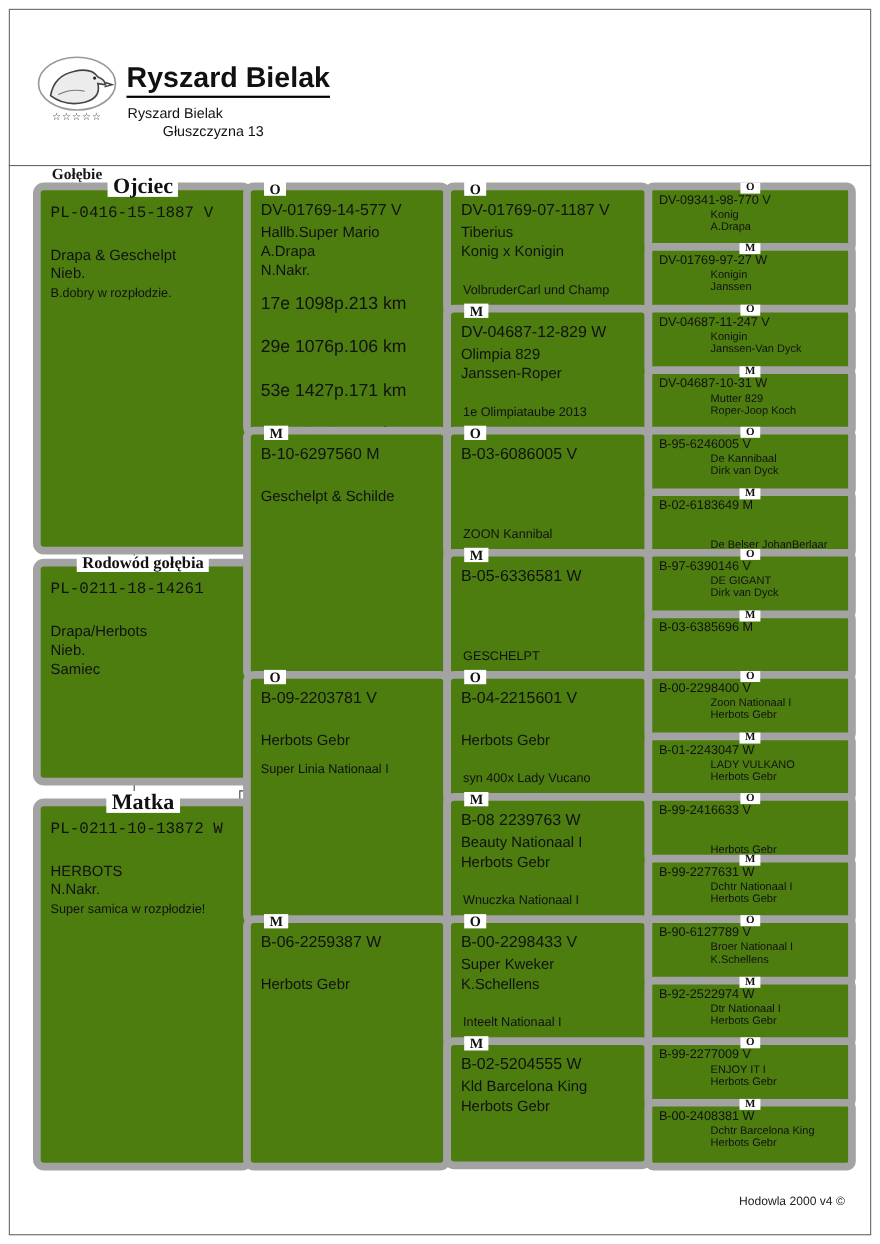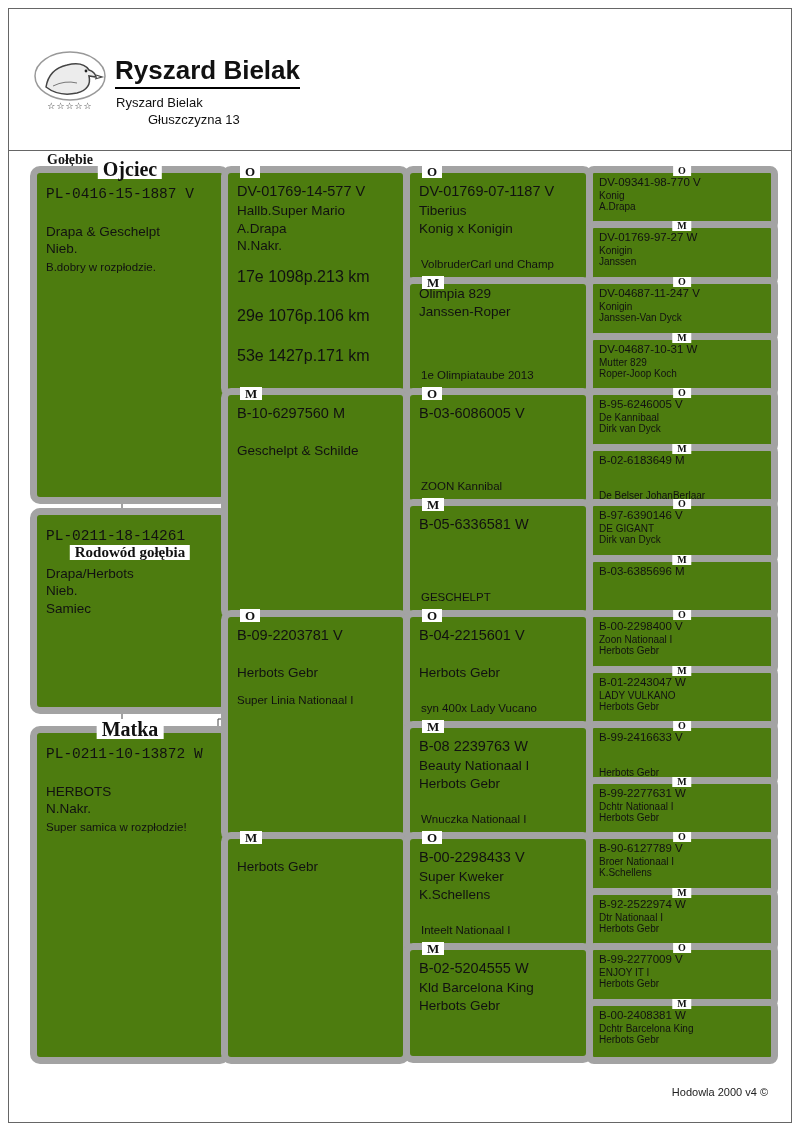--- a/index.html
+++ b/index.html
@@ -24,29 +24,29 @@
   
   .box{position:absolute;background:#4d7c0f;border:7px solid #a3a3a3;border-radius:10px;}
   .g1{left:30px;width:186px;}
   .g2{left:221px;width:175px;height:218px;}
   .g3{left:403px;width:176px;height:106px;}
   .g4{left:586px;width:178px;height:51px;border-radius:8px;}
 
   .legend{position:absolute;background:#fff;font-family:"Liberation Serif", serif;
           font-weight:bold;line-height:1;padding:0 5px;white-space:nowrap;}
   .legend.main{top:-14px;left:50%;transform:translateX(-50%);font-size:20px;}
-  .legend.sub{top:-10px;left:50%;transform:translateX(-50%);font-size:15px;margin-top:40px;}
+  .legend.sub{top:-10px;left:50%;transform:translateX(-50%);font-size:15px;}
   .legend.om{top:-8px;left:12px;font-size:13px;}
   .legend.om4{top:-7px;left:50%;transform:translateX(-50%);font-size:10px;}
 
   .ring{font-size:14.5px;line-height:1.3;padding:9px 9px 0 9px;white-space:nowrap;}
   .g1 .ring{padding-top:12px;font-family:Liberation Mono, monospace;}
   .g4 .ring{font-size:11.5px;line-height:1.15;padding:3px 6px 0 6px;}
   .body{font-size:13.5px;line-height:1.32;padding:1px 9px 0 9px;white-space:pre-line;}
-  .g4 .body{font-size:10px;line-height:1.1;padding:1px 6px 0 6px;}
+  .g4 .body{font-size:10px;line-height:1.1;padding:1px 6px 0 6px;margin-left:47px;}
   .note{font-size:11.5px;line-height:1.3;padding:0 9px;}
   .note-tight{margin-top:2px;}
   .note-flow{margin-top:12px;}
   .g3 .note{position:absolute;left:2px;right:0;bottom:7px;}
   .results{font-size:16px;line-height:2.45;padding:2px 9px 0 9px;white-space:pre-line;}
 
   .connectors{position:absolute;left:0;top:0;pointer-events:none;}
 </style>
 </head>
 <body>
@@ -135,33 +135,35 @@
 </div>
 <div class="box g2" style="top:610px">
   <div class="legend om">O</div>
   <div class="ring">B-09-2203781 V</div>
   <div class="body">
 Herbots Gebr</div>
   <div class="note note-flow">Super Linia Nationaal I</div>
 </div>
 <div class="box g2" style="top:832px">
   <div class="legend om">M</div>
+  <div class="ring">B-06-2259387 W</div>
   <div class="body">
 Herbots Gebr</div>
 </div>
 
 <div class="box g3" style="top:166px">
   <div class="legend om">O</div>
   <div class="ring">DV-01769-07-1187 V</div>
   <div class="body">Tiberius
 Konig x Konigin</div>
   <div class="note">VolbruderCarl und Champ</div>
 </div>
 <div class="box g3" style="top:277px">
   <div class="legend om">M</div>
+  <div class="ring">DV-04687-12-829 W</div>
   <div class="body">Olimpia 829
 Janssen-Roper</div>
   <div class="note">1e Olimpiataube 2013</div>
 </div>
 <div class="box g3" style="top:388px">
   <div class="legend om">O</div>
   <div class="ring">B-03-6086005 V</div>
   <div class="body"></div>
   <div class="note">ZOON Kannibal</div>
 </div>

